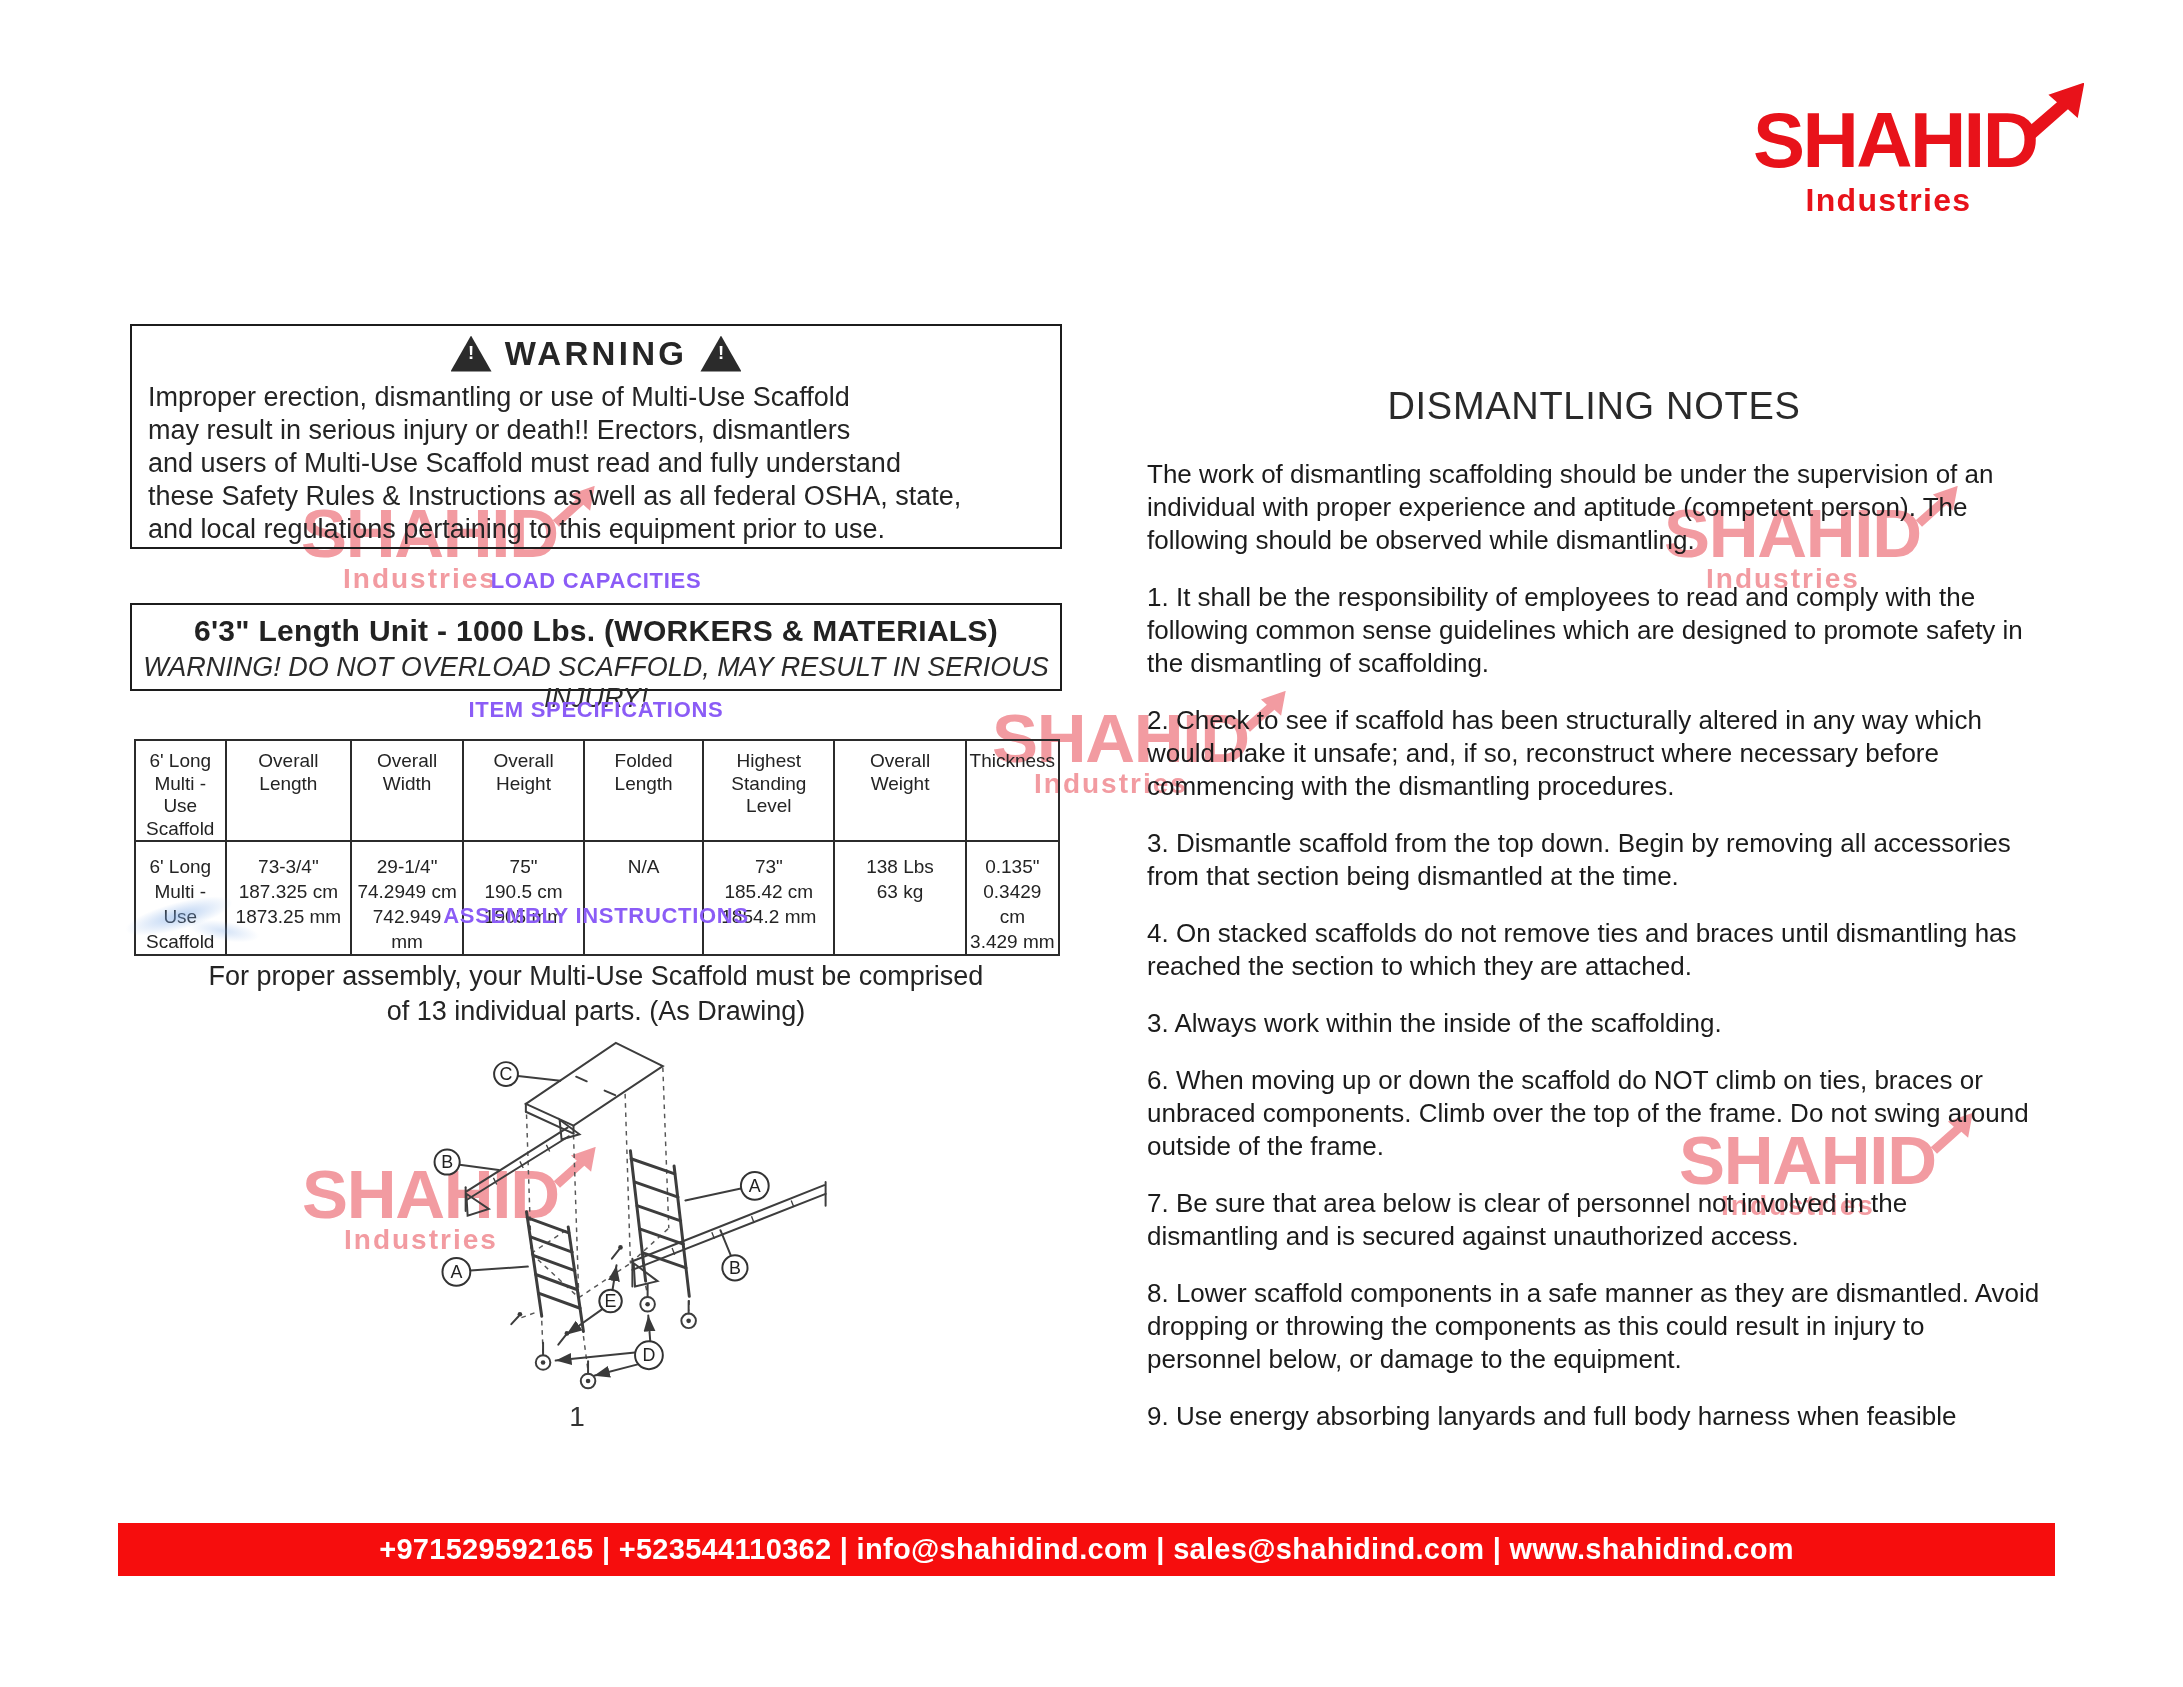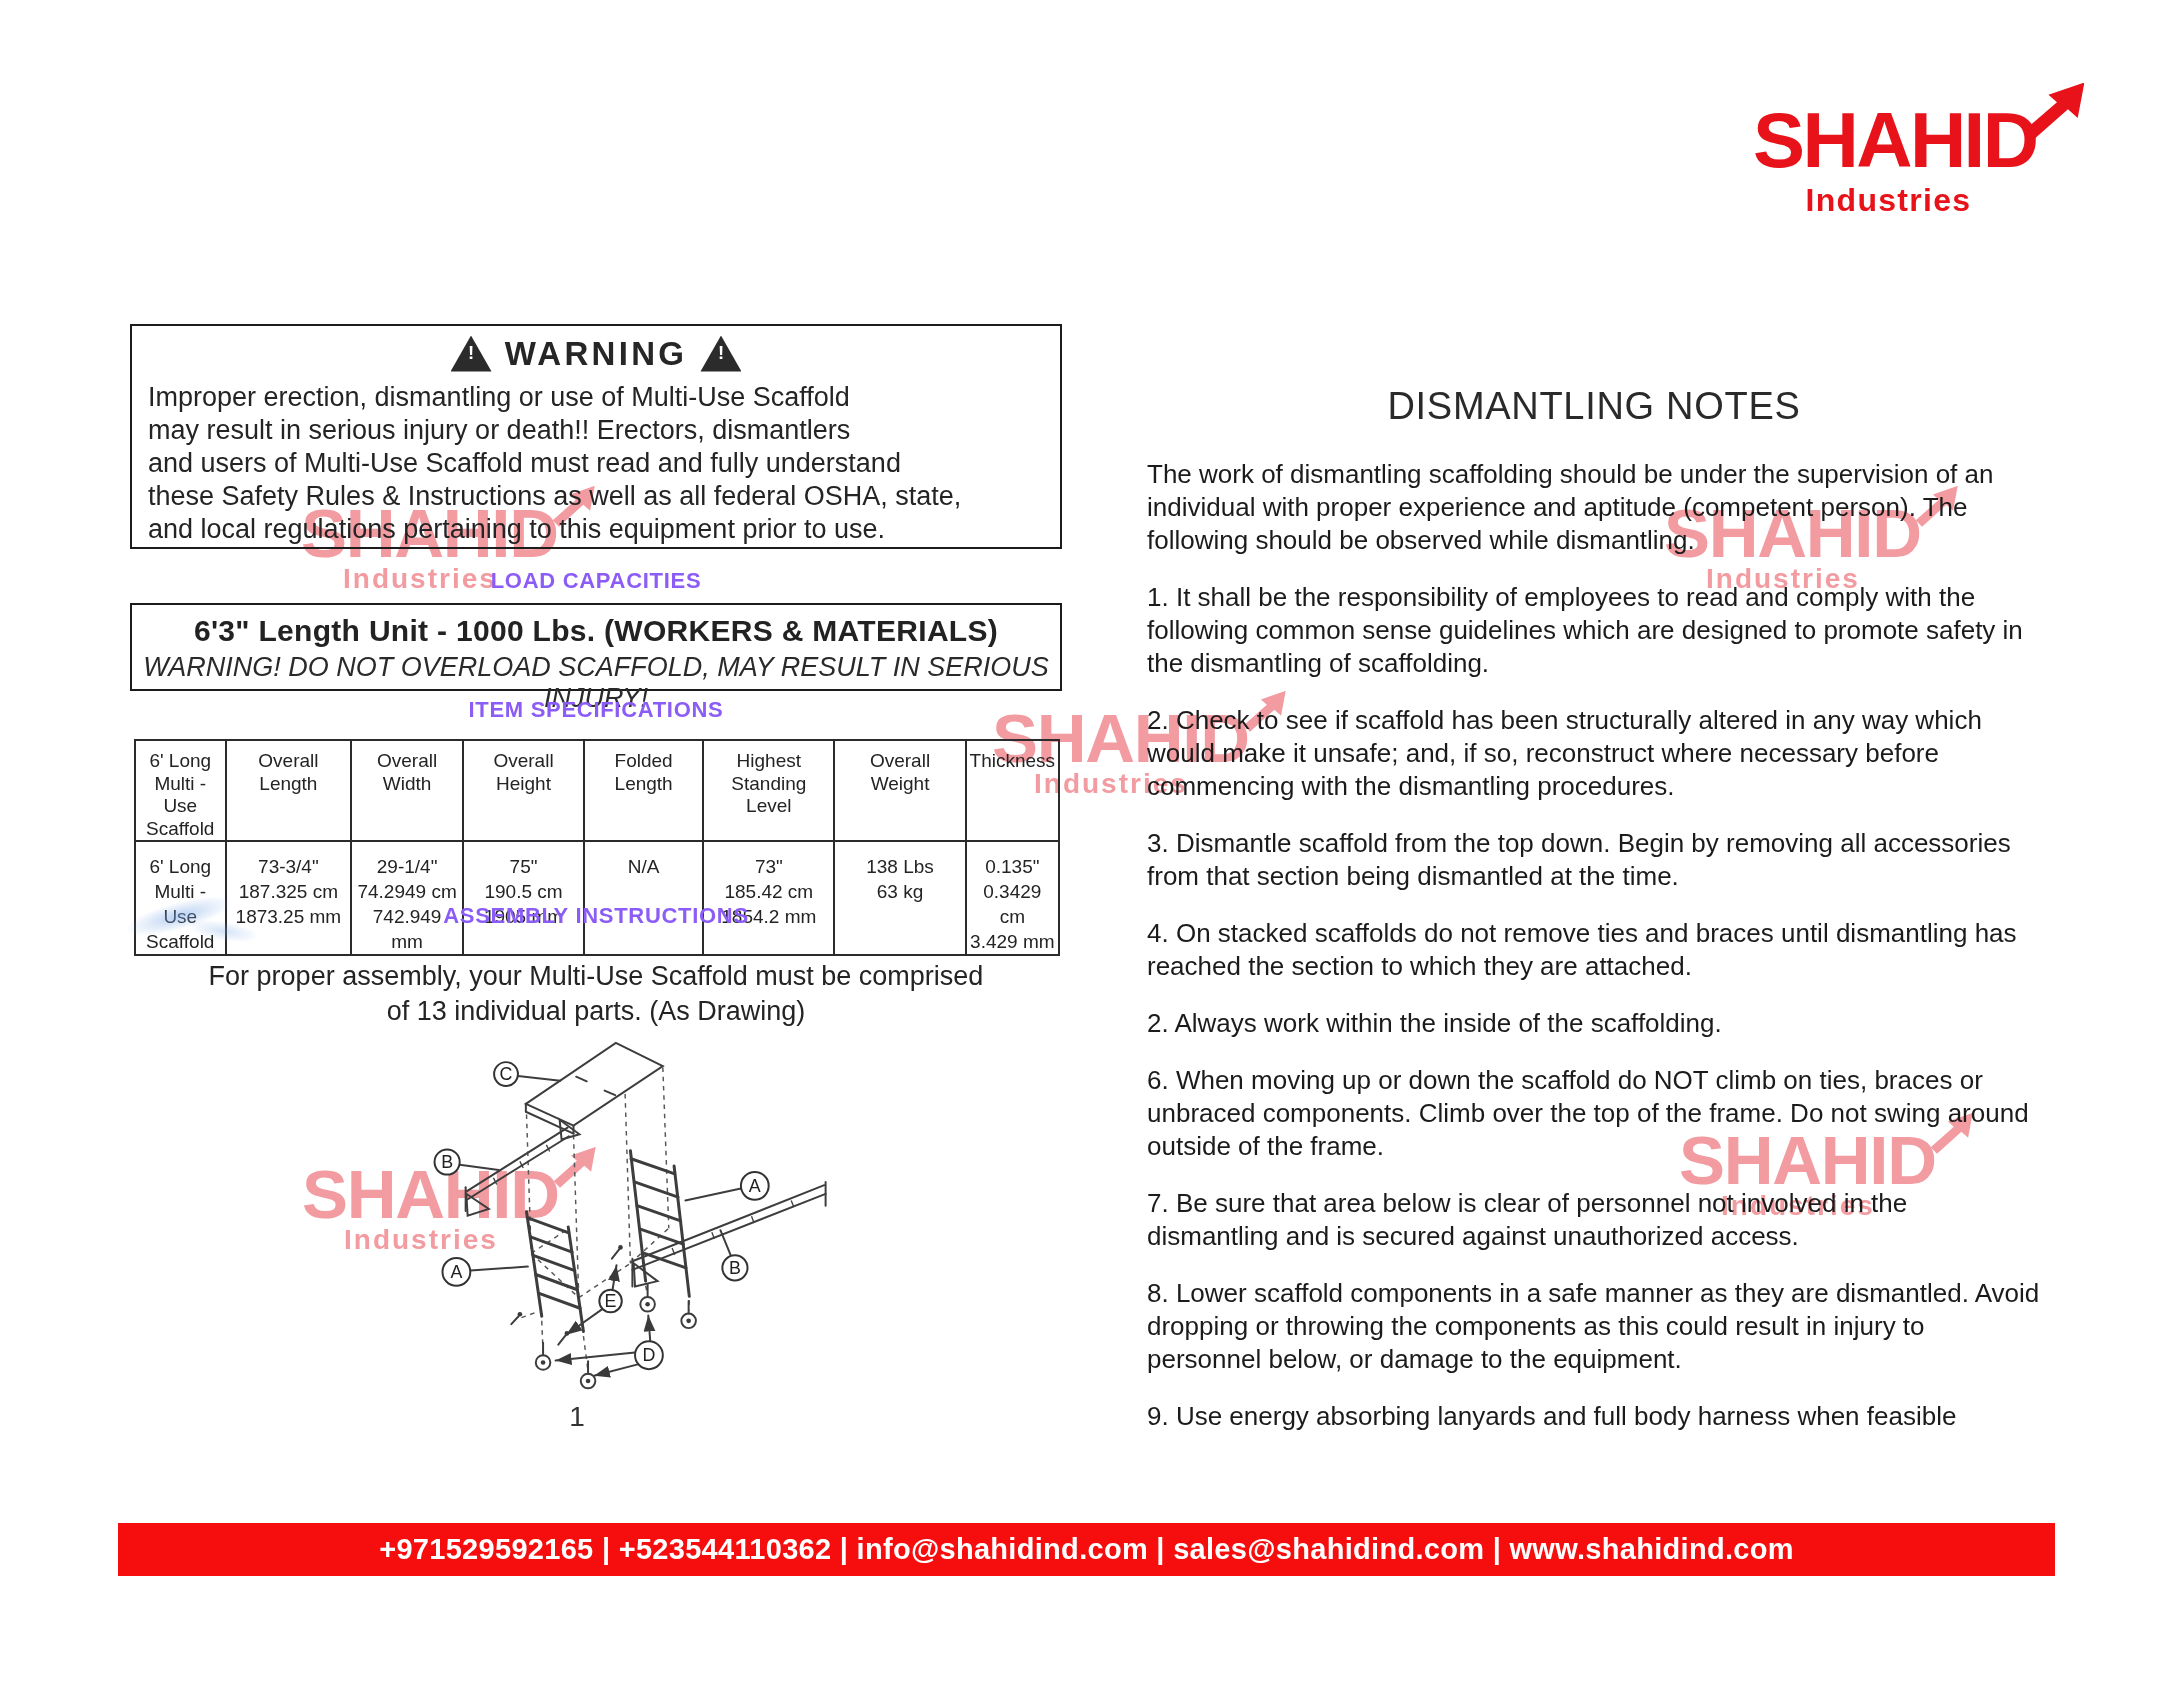--- a/index.html
+++ b/index.html
@@ -333,21 +333,21 @@
 
 <div class="abs pagenum">1</div>
 
 <div class="abs rightcol">
   <div class="dis-h">DISMANTLING NOTES</div>
   <p class="first">The work of dismantling scaffolding should be under the supervision of an individual with proper experience and aptitude (competent person). The following should be observed while dismantling.</p>
   <p>1. It shall be the responsibility of employees to read and comply with the following common sense guidelines which are designed to promote safety in the dismantling of scaffolding.</p>
   <p>2. Check to see if scaffold has been structurally altered in any way which would make it unsafe; and, if so, reconstruct where necessary before commencing with the dismantling procedures.</p>
   <p>3. Dismantle scaffold from the top down. Begin by removing all accessories from that section being dismantled at the time.</p>
   <p>4. On stacked scaffolds do not remove ties and braces until dismantling has reached the section to which they are attached.</p>
-  <p>2. Always work within the inside of the scaffolding.</p>
+  <p>3. Always work within the inside of the scaffolding.</p>
   <p>6. When moving up or down the scaffold do NOT climb on ties, braces or unbraced components. Climb over the top of the frame. Do not swing around outside of the frame.</p>
   <p>7. Be sure that area below is clear of personnel not involved in the dismantling and is secured against unauthorized access.</p>
   <p>8. Lower scaffold components in a safe manner as they are dismantled. Avoid dropping or throwing the components as this could result in injury to personnel below, or damage to the equipment.</p>
   <p>9. Use energy absorbing lanyards and full body harness when feasible</p>
 </div>
 
 <div class="abs footer">
   <span>+971529592165 | +523544110362 | info@shahidind.com | sales@shahidind.com | www.shahidind.com</span>
 </div>
 

